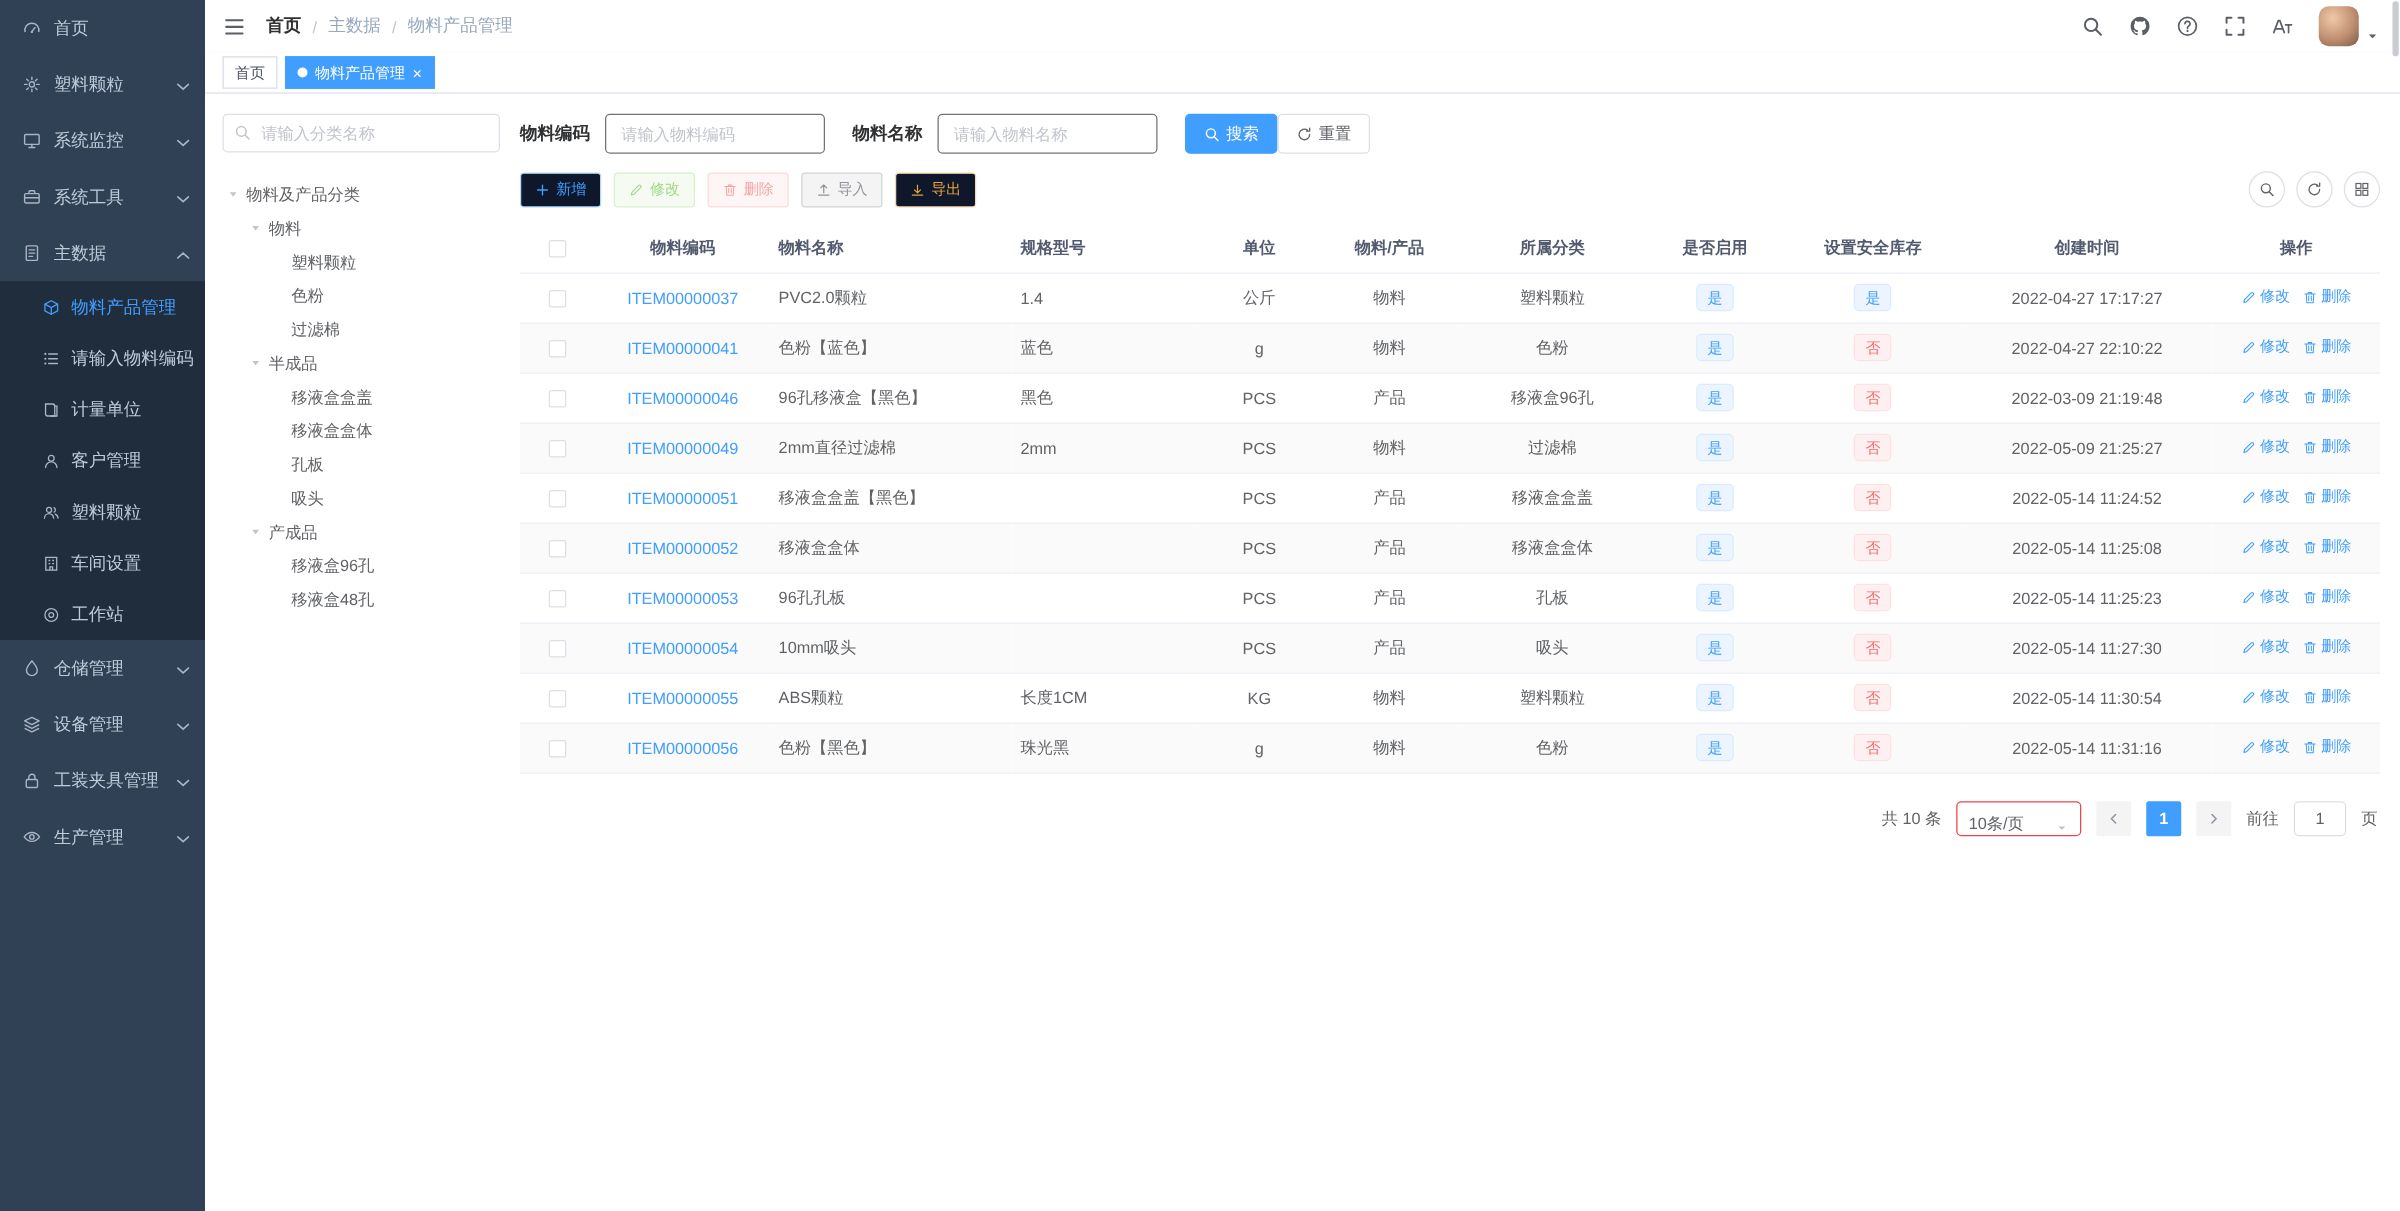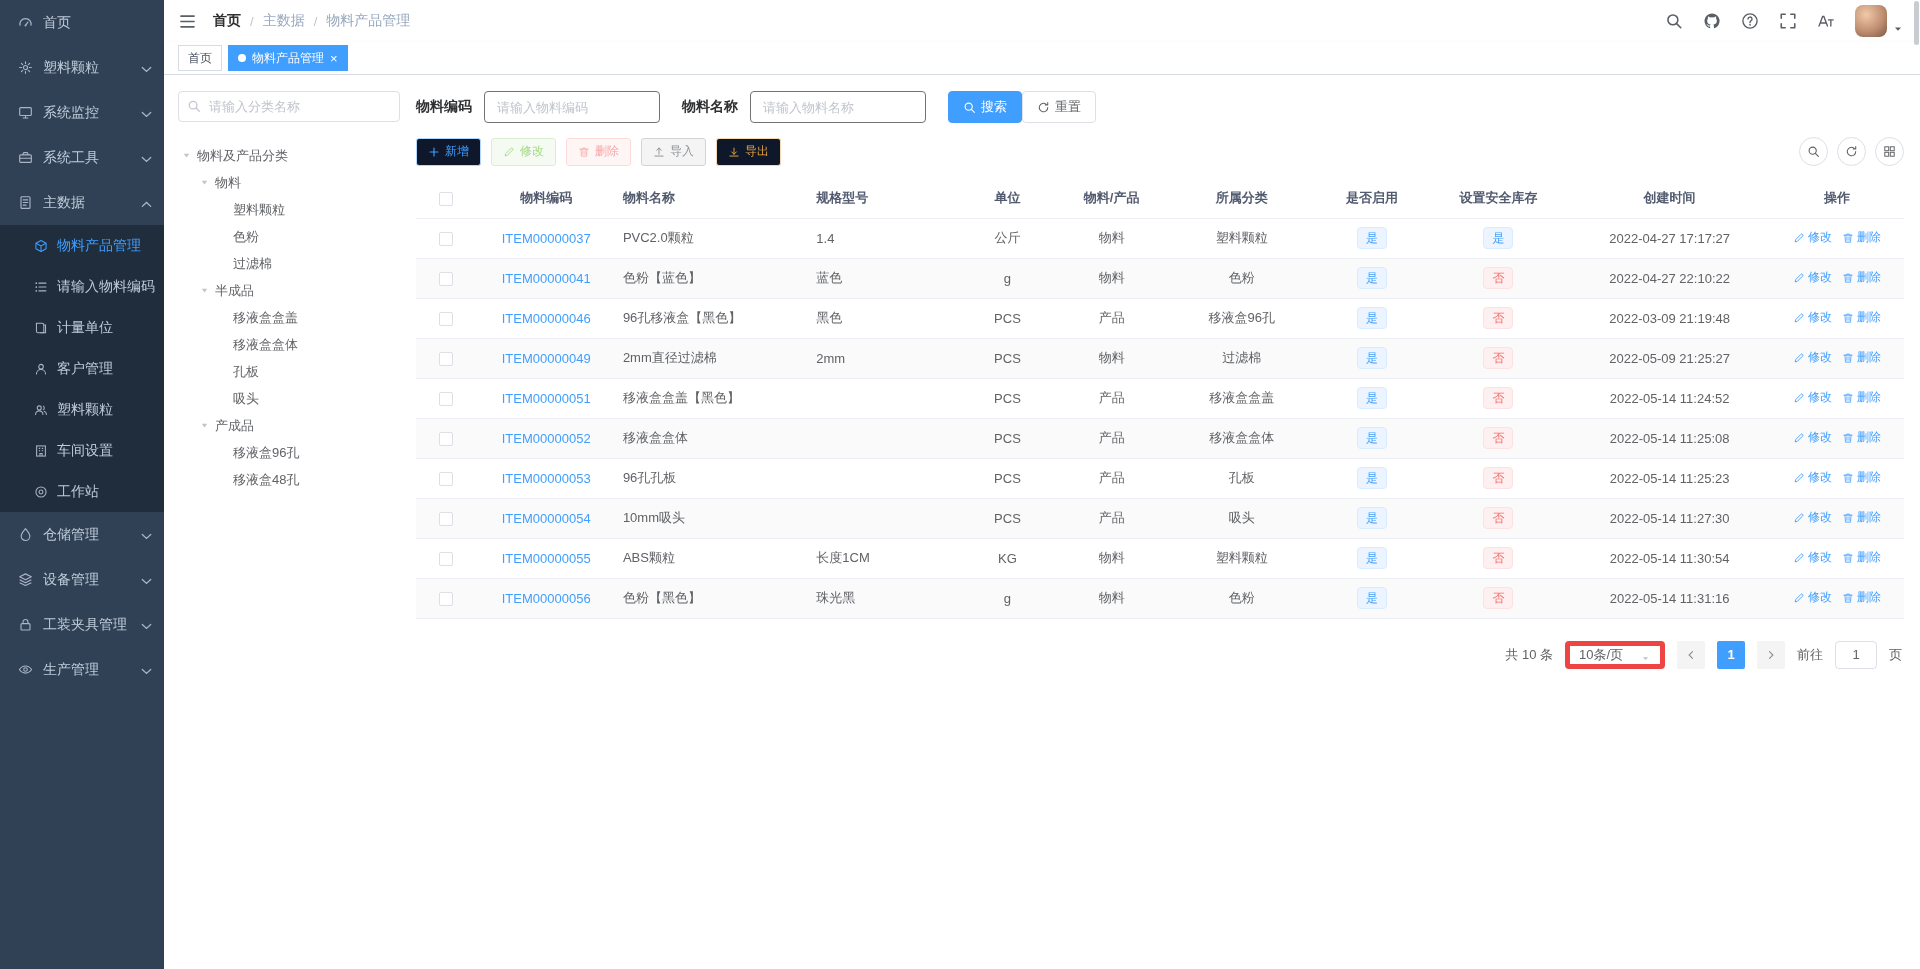--- a/index.html
+++ b/index.html
@@ -92,21 +92,21 @@
   .c{text-align:center}.l{text-align:left}
   .checkbox{display:inline-block;width:14px;height:14px;border:1px solid #dcdfe6;border-radius:2px;background:#fff;vertical-align:middle;cursor:pointer}
   .code-link{color:#409eff;cursor:pointer;text-decoration:none}
   .el-tag{display:inline-block;min-width:30px;height:22px;line-height:20px;padding:0 7px;border-radius:4px;font-size:12px;border:1px solid;text-align:center}
   .tag-blue{color:#409eff;background:#ecf5ff;border-color:#d9ecff}
   .tag-red{color:#f56c6c;background:#fef0f0;border-color:#fde2e2}
   .op-link{color:#409eff;font-size:12px;margin:0 5px;display:inline-flex;align-items:center;gap:3px;cursor:pointer;text-decoration:none;white-space:nowrap}
   .op-link svg.icon{width:12px;height:12px}
 
   .pagination{display:flex;align-items:center;justify-content:flex-end;gap:12px;margin-top:22px;font-size:13px;color:#606266;padding-right:2px}
-  .page-select{width:100px;height:28px;border:5px solid #ef4444;border-radius:4px;display:flex;align-items:flex-end;justify-content:space-between;padding:0 9px;color:#606266;cursor:pointer;background:#fff}
+  .page-select{width:100px;height:28px;border:1px solid #ef4444;border-radius:4px;display:flex;align-items:flex-end;justify-content:space-between;padding:0 9px;color:#606266;cursor:pointer;background:#fff}
   .page-select svg{width:11px;height:11px;color:#c0c4cc}
   .page-btn{min-width:28px;height:28px;background:#f4f4f5;border:none;border-radius:2px;display:inline-flex;align-items:center;justify-content:center;color:#86909c;cursor:pointer;font-size:13px;font-family:inherit}
   .page-btn svg{width:12px;height:12px}
   .page-btn.active{background:#409eff;color:#fff;font-weight:700}
   .goto-input{width:42px;height:28px;border:1px solid #dcdfe6;border-radius:4px;text-align:center;font-size:13px;color:#606266;outline:none;font-family:inherit}
 
   .scrollbar{position:absolute;right:0;top:0;width:7px;height:100%;}
   .scroll-thumb{position:absolute;right:1px;top:1px;width:5px;height:44px;border-radius:3px;background:#c9ccd1}
 </style>
 </head>

